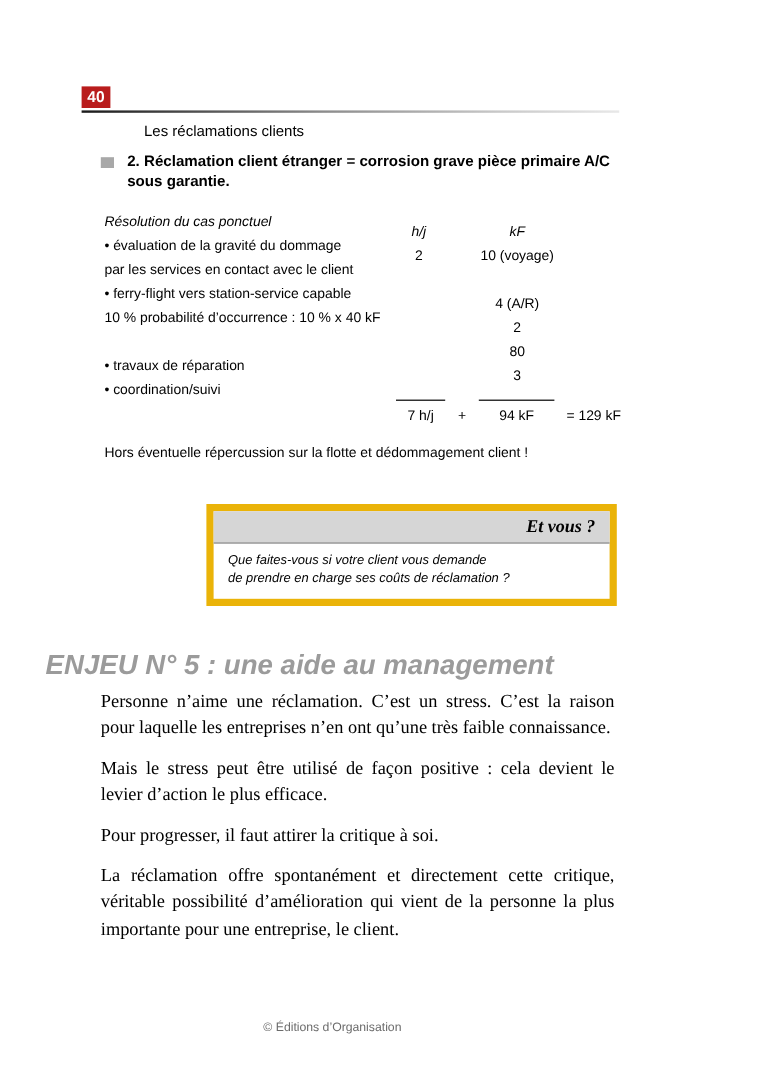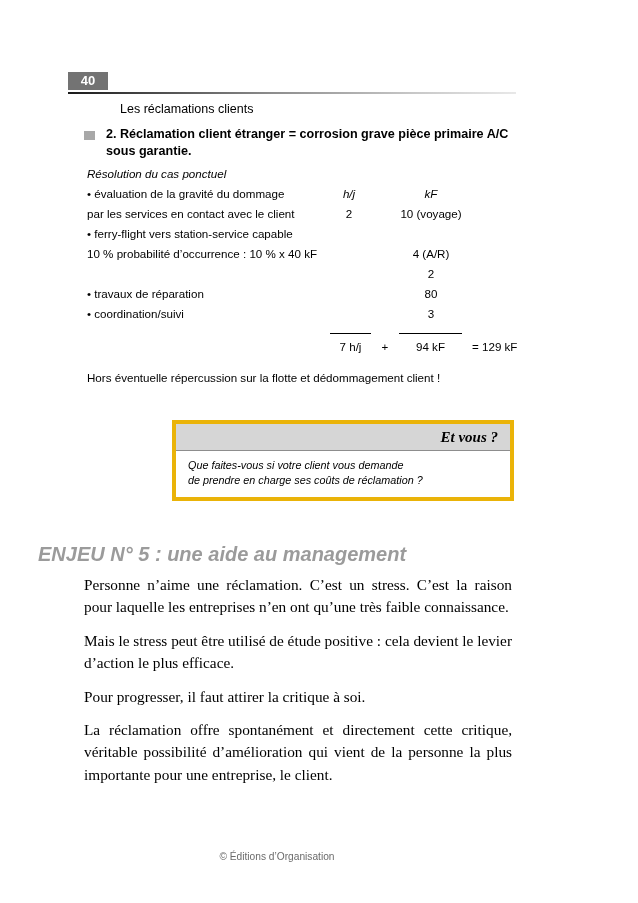--- a/index.html
+++ b/index.html
@@ -28,23 +28,23 @@
     position: absolute;
     left: 68px;
     top: 72px;
     width: 448px;
     height: 22px;
   }
   .header-pagenum {
     position: absolute;
     left: 0;
     top: 0;
-    width: 40px;
+    width: 24px;
     height: 18px;
-    background: #737373;
+    background: #b91c1c;
     color: #ffffff;
     font-family: "Liberation Sans", sans-serif;
     font-size: 13px;
     font-weight: bold;
     line-height: 18px;
     text-align: center;
     letter-spacing: 0px;
   }
   .header-title {
     position: absolute;
@@ -98,21 +98,21 @@
     font-size: 11.6px;
     line-height: 16px;
   }
   .trow {
     position: relative;
     height: 20px;
   }
   .tlabel {
     position: absolute;
     left: 0;
-    top: 0;
+    top: 11px;
     white-space: nowrap;
   }
   .tlabel.italic {
     font-style: italic;
   }
   .col-hj {
     position: absolute;
     left: 240px;
     top: 0;
     width: 44px;
@@ -189,21 +189,21 @@
     line-height: 16px;
     white-space: nowrap;
   }
 
   
   .callout {
     position: absolute;
     left: 172px;
     top: 420px;
     width: 342px;
-    border: 4px solid #eab308;
+    border: 6px solid #eab308;
     background: #ffffff;
     box-sizing: border-box;
   }
   .callout-header {
     background: #d6d6d6;
     border-bottom: 1px solid #8d8d8d;
     height: 27px;
     text-align: right;
     padding: 0 12px 0 0;
     box-sizing: border-box;
@@ -229,21 +229,21 @@
   }
 
   
   .section-heading {
     position: absolute;
     left: 38px;
     top: 542px;
     font-family: "Liberation Sans", sans-serif;
     font-style: italic;
     font-weight: bold;
-    font-size: 20px;
+    font-size: 23px;
     line-height: 24px;
     color: #9b9b9b;
     white-space: nowrap;
   }
 
   
   .body-copy {
     position: absolute;
     left: 84px;
     top: 574px;
@@ -361,20 +361,20 @@
     <div class="callout-body">
       <div class="callout-line">Que faites-vous si votre client vous demande</div>
       <div class="callout-line">de prendre en charge ses coûts de réclamation ?</div>
     </div>
   </div>
 
   <div class="section-heading">ENJEU N° 5 : une aide au management</div>
 
   <div class="body-copy">
     <p>Personne n’aime une réclamation. C’est un stress.  C’est la raison pour laquelle les entreprises n’en ont qu’une très faible connaissance.</p>
-    <p>Mais le stress peut être utilisé de étude positive : cela devient le levier d’action le plus efficace.</p>
+    <p>Mais le stress peut être utilisé de façon positive : cela devient le levier d’action le plus efficace.</p>
     <p>Pour progresser, il faut attirer la critique à soi.</p>
     <p>La réclamation offre spontanément et directement cette critique, véritable possibilité d’amélioration qui vient de la personne la plus importante pour une entreprise, le client.</p>
   </div>
 
   <div class="footer">© Éditions d’Organisation</div>
 
 </div>
 
 </body></html>

